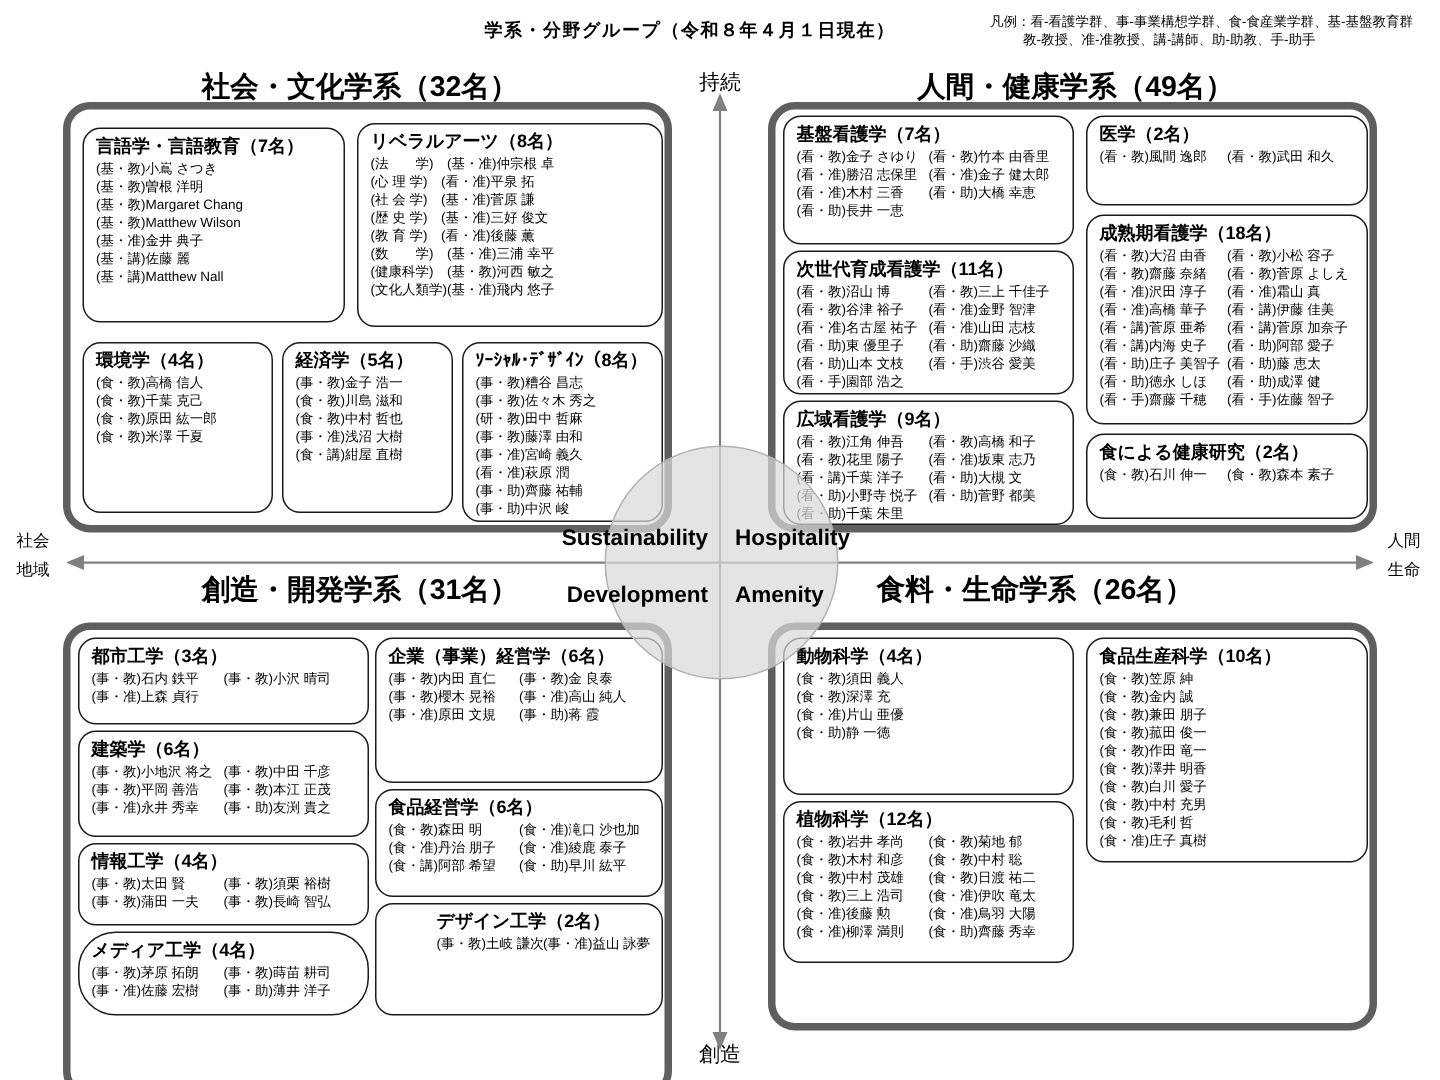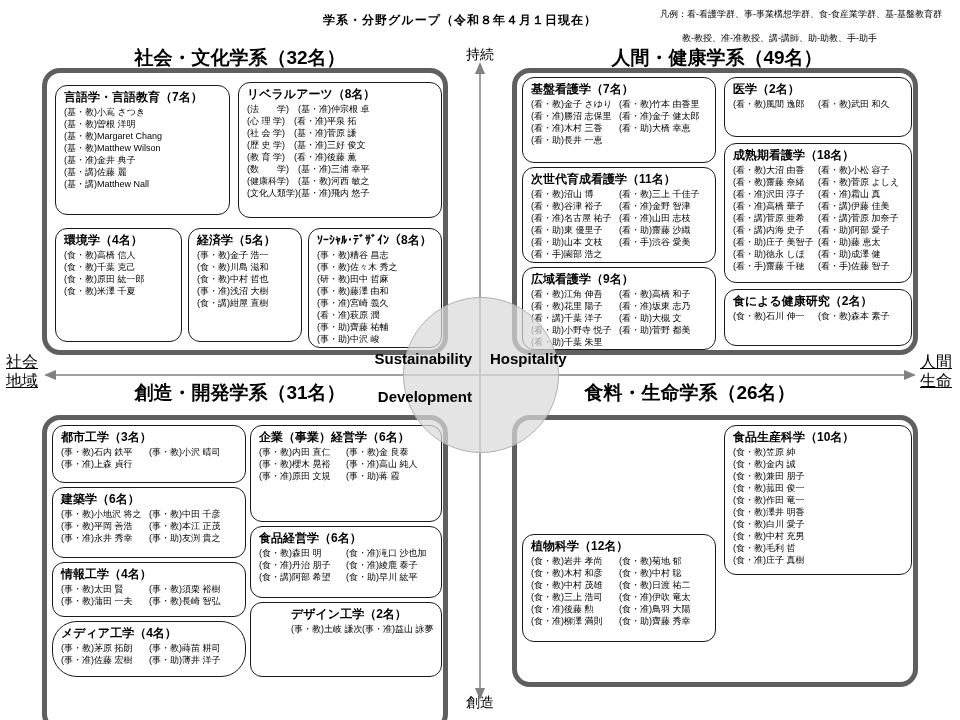--- a/index.html
+++ b/index.html
@@ -3,25 +3,25 @@
 <meta charset="utf-8">
 <style>
   html,body{margin:0;padding:0;background:#fff;}
   #canvas{
     position:relative;width:960px;height:720px;background:#ffffff;overflow:hidden;
     font-family:"Liberation Sans","DejaVu Sans",sans-serif;color:#000;
   }
   .abs{position:absolute;}
   #main-title{left:160px;top:12px;width:600px;text-align:center;font-size:12px;font-weight:bold;letter-spacing:1px;}
   #legend{left:660px;top:8px;width:296px;font-size:9px;line-height:12px;}
-  #legend .l2{padding-left:22px;margin-top:12px;}
+  #legend .l2{padding-left:22px;}
   .axis-word{font-size:14px;text-align:center;}
   #axis-top{left:440px;top:46px;width:80px;}
   #axis-bottom{left:440px;top:694px;width:80px;}
-  .axis-side{font-size:16px;line-height:19px;text-align:center;width:36px;text-decoration:underline;}
+  .axis-side{font-size:11px;line-height:19px;text-align:center;width:36px;}
   #axis-left{left:4px;top:352px;}
   #axis-right{left:918px;top:352px;}
   .quad-header{font-size:19px;font-weight:bold;text-align:center;}
   #hdr-q0{left:130px;top:45px;width:220px;}
   #hdr-q1{left:602px;top:45px;width:230px;}
   #hdr-q2{left:130px;top:380px;width:220px;}
   #hdr-q3{left:580px;top:380px;width:220px;}
   .quad{
     position:absolute;width:406px;background:#fff;border:5px solid #5f5f5f;border-radius:18px;
     box-sizing:border-box;z-index:2;
@@ -293,20 +293,29 @@
     <div class="gbox" style="left:203px;top:182px;width:192px;height:75px;padding-left:40px;">
       <div class="gtitle">デザイン工学（2名）</div>
       <div class="members cols2">
           <div class="member">(事・教)土岐 謙次</div>
           <div class="member">(事・准)益山 詠夢</div>
         </div>
     </div>
   </div>
 
   <div id="quad-3" class="quad">
+    <div class="gbox" style="left:5px;top:5px;width:194px;height:105px;">
+      <div class="gtitle">動物科学（4名）</div>
+      <div class="members cols1">
+          <div class="member">(食・教)須田 義人</div>
+          <div class="member">(食・教)深澤 充</div>
+          <div class="member">(食・准)片山 亜優</div>
+          <div class="member">(食・助)静 一徳</div>
+        </div>
+    </div>
     <div class="gbox" style="left:5px;top:114px;width:194px;height:108px;">
       <div class="gtitle">植物科学（12名）</div>
       <div class="members cols2">
           <div class="member">(食・教)岩井 孝尚</div>
           <div class="member">(食・教)菊地 郁</div>
           <div class="member">(食・教)木村 和彦</div>
           <div class="member">(食・教)中村 聡</div>
           <div class="member">(食・教)中村 茂雄</div>
           <div class="member">(食・教)日渡 祐二</div>
           <div class="member">(食・教)三上 浩司</div>
@@ -331,14 +340,15 @@
           <div class="member">(食・教)毛利 哲</div>
           <div class="member">(食・准)庄子 真樹</div>
         </div>
     </div>
   </div>
 
   <div id="center-circle" class="abs"></div>
   <div id="cw-tl" class="abs center-word cw-left">Sustainability</div>
   <div id="cw-tr" class="abs center-word cw-right">Hospitality</div>
   <div id="cw-bl" class="abs center-word cw-left">Development</div>
+  <div id="cw-br" class="abs center-word cw-right">Amenity</div>
 
 </div>
 
 </body></html>

